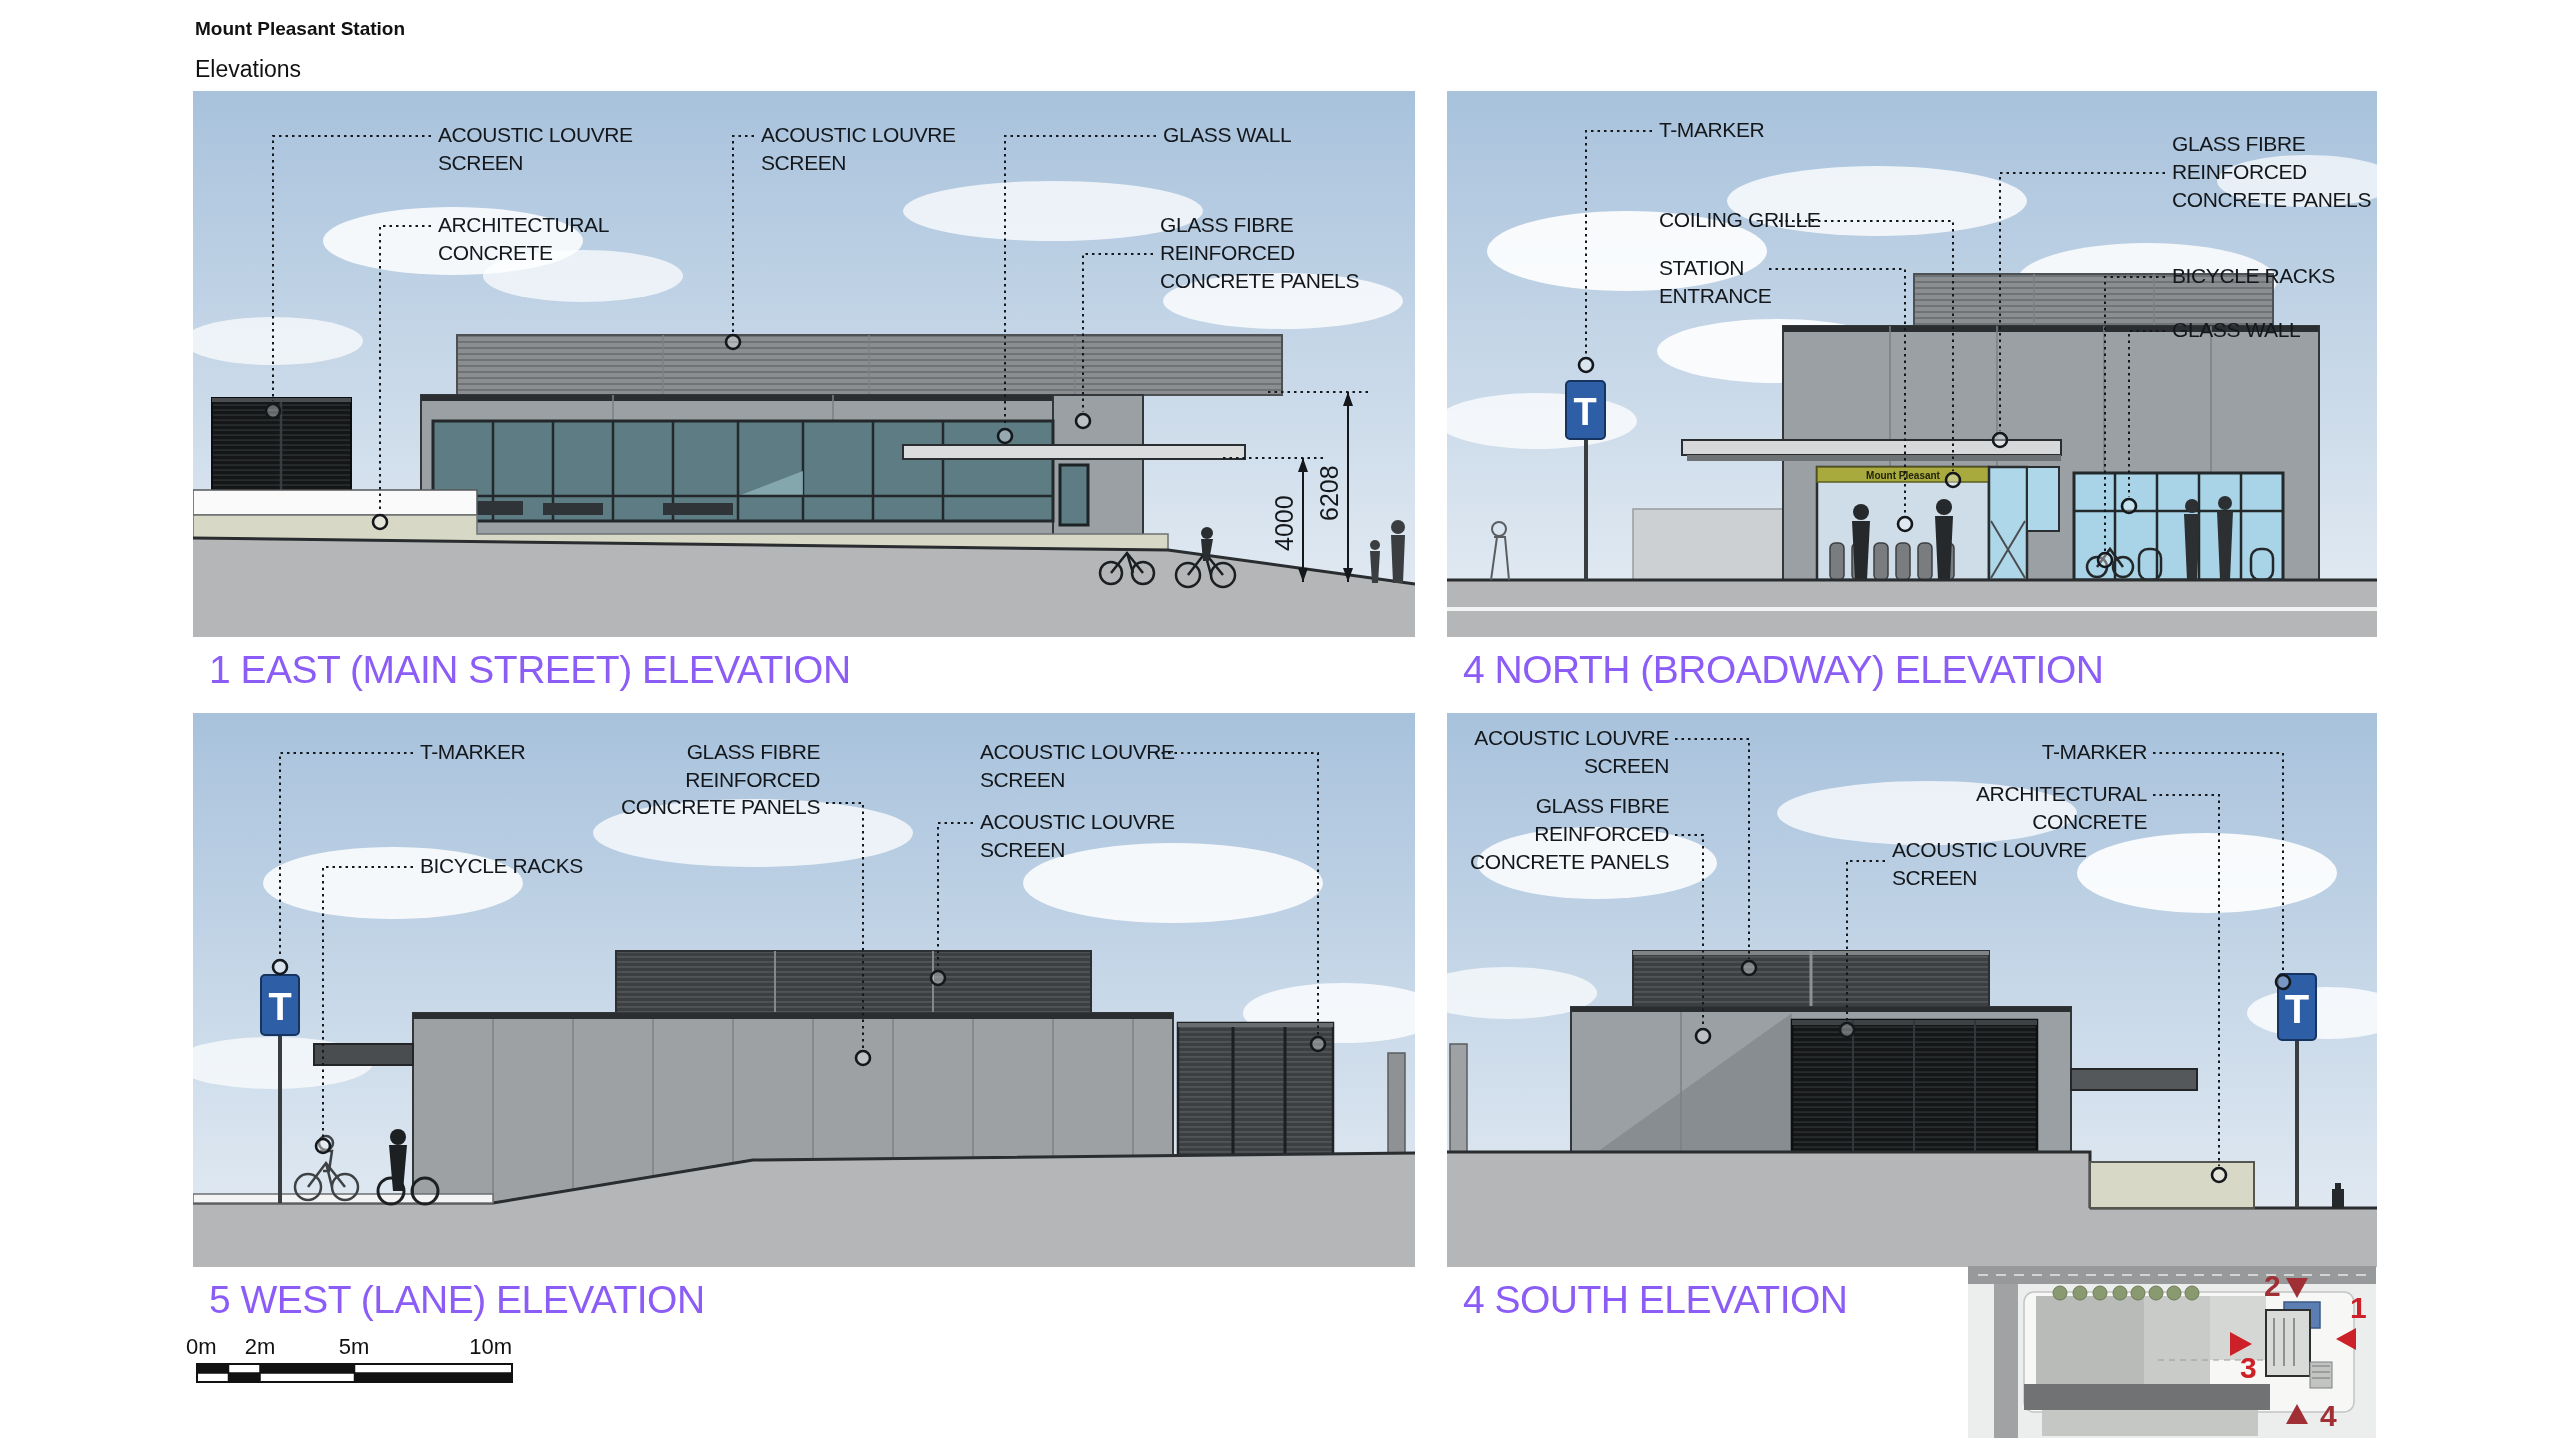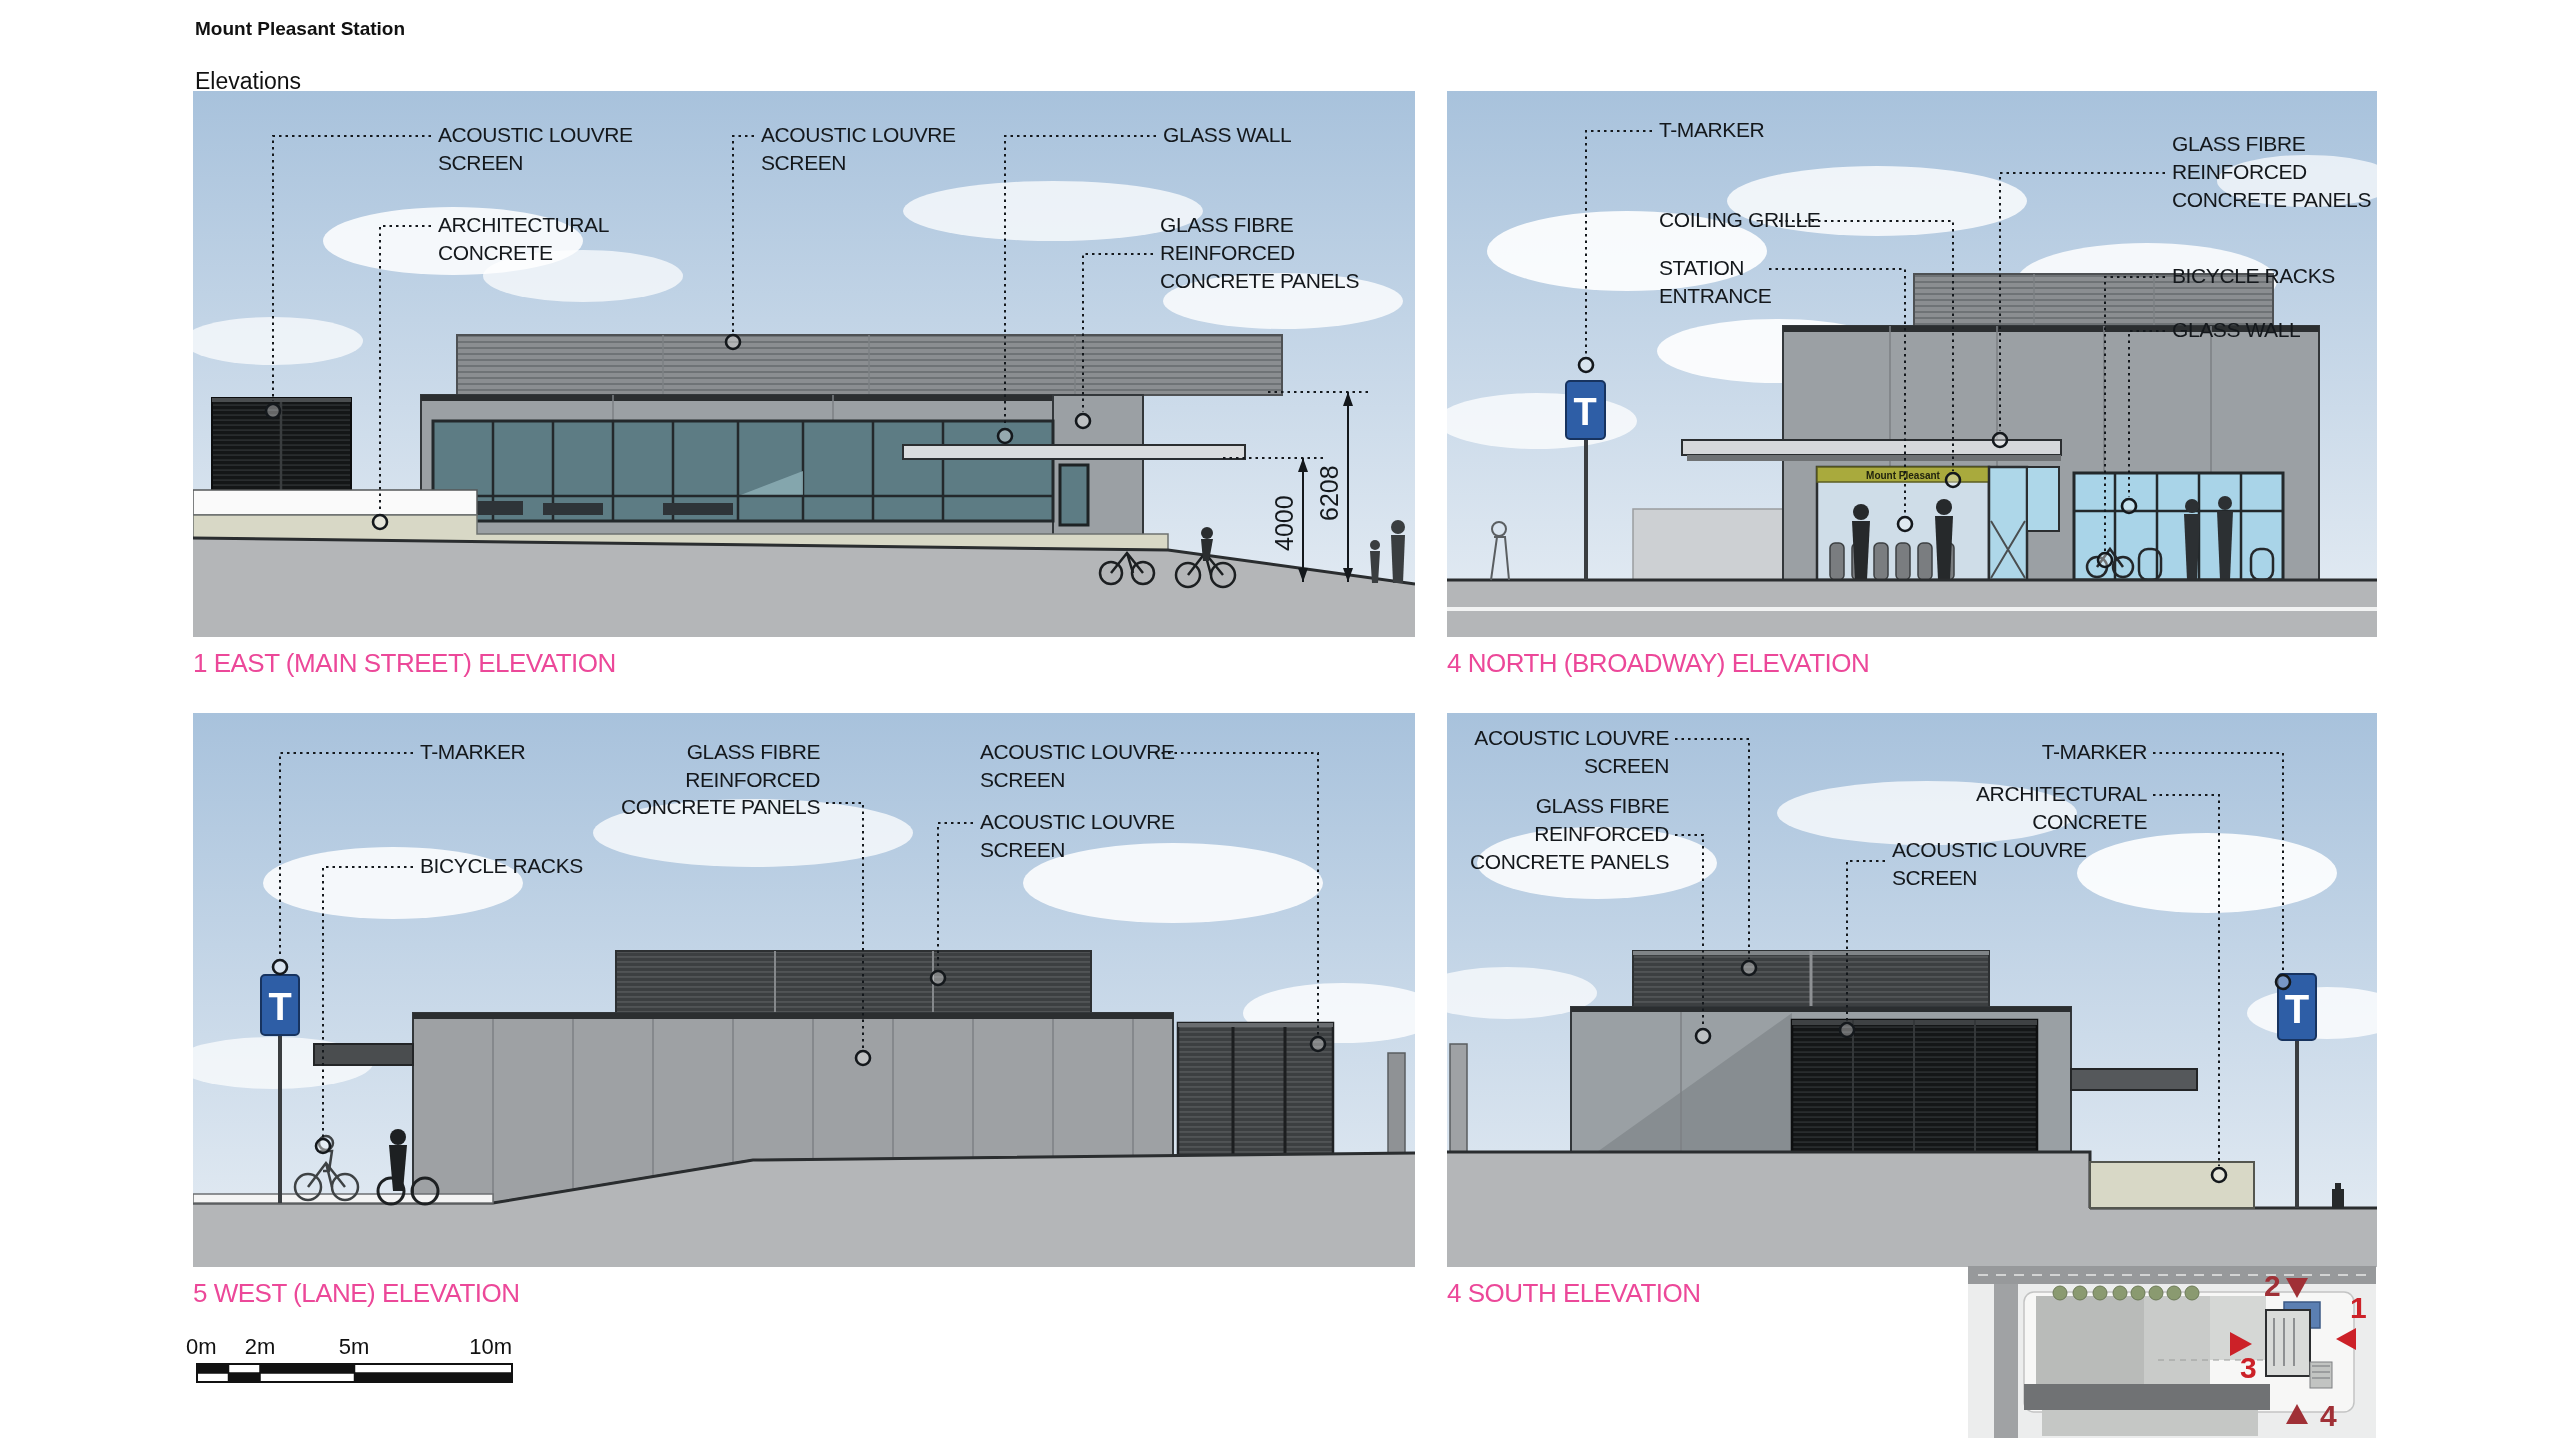--- a/index.html
+++ b/index.html
@@ -1,20 +1,20 @@
 <!DOCTYPE html>
 <html><head>
 <meta charset="utf-8">
 <style>
   html,body{margin:0;padding:0;background:#ffffff;}
   body{width:2560px;height:1438px;position:relative;font-family:"Liberation Sans",sans-serif;overflow:hidden;}
   .abs{position:absolute;}
   #doc-title{left:195px;top:18px;font-size:19px;font-weight:bold;color:#111;letter-spacing:0;}
-  #doc-subtitle{left:195px;top:68px;font-size:23px;color:#111;}
-  .caption{font-size:26px;color:#ec4899;letter-spacing:-0.5px;white-space:nowrap;}
+  #doc-subtitle{left:195px;top:56px;font-size:23px;color:#111;}
+  .caption{font-size:39px;color:#8b5cf6;letter-spacing:-0.5px;white-space:nowrap;margin-left:16px;}
   svg text{font-family:"Liberation Sans",sans-serif;}
   .lbl{font-size:21px;fill:#14181c;letter-spacing:-0.4px;}
   .dim{font-size:25px;fill:#14181c;}
   .leader{fill:none;stroke:#14181c;stroke-width:2;stroke-dasharray:2.5 4;}
   .ring{fill:rgba(255,255,255,0.35);stroke:#14181c;stroke-width:2.6;}
   .mull{stroke:#23282b;stroke-width:2.5;}
   .joint{stroke:#7d8184;stroke-width:1.5;}
   .groundline{stroke:#2a2d2f;stroke-width:3;fill:none;}
 </style>
 </head>

